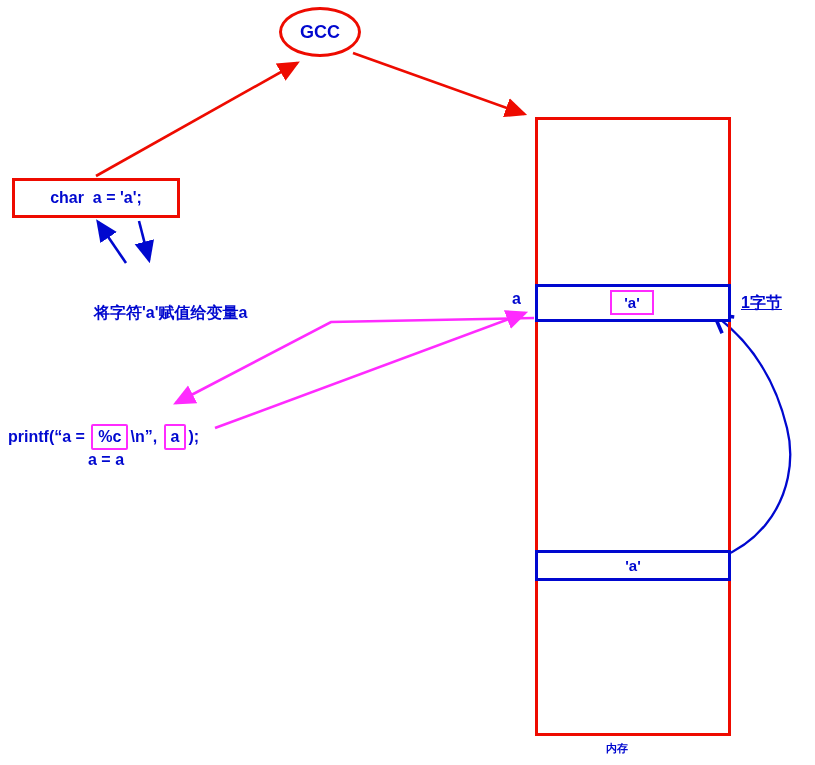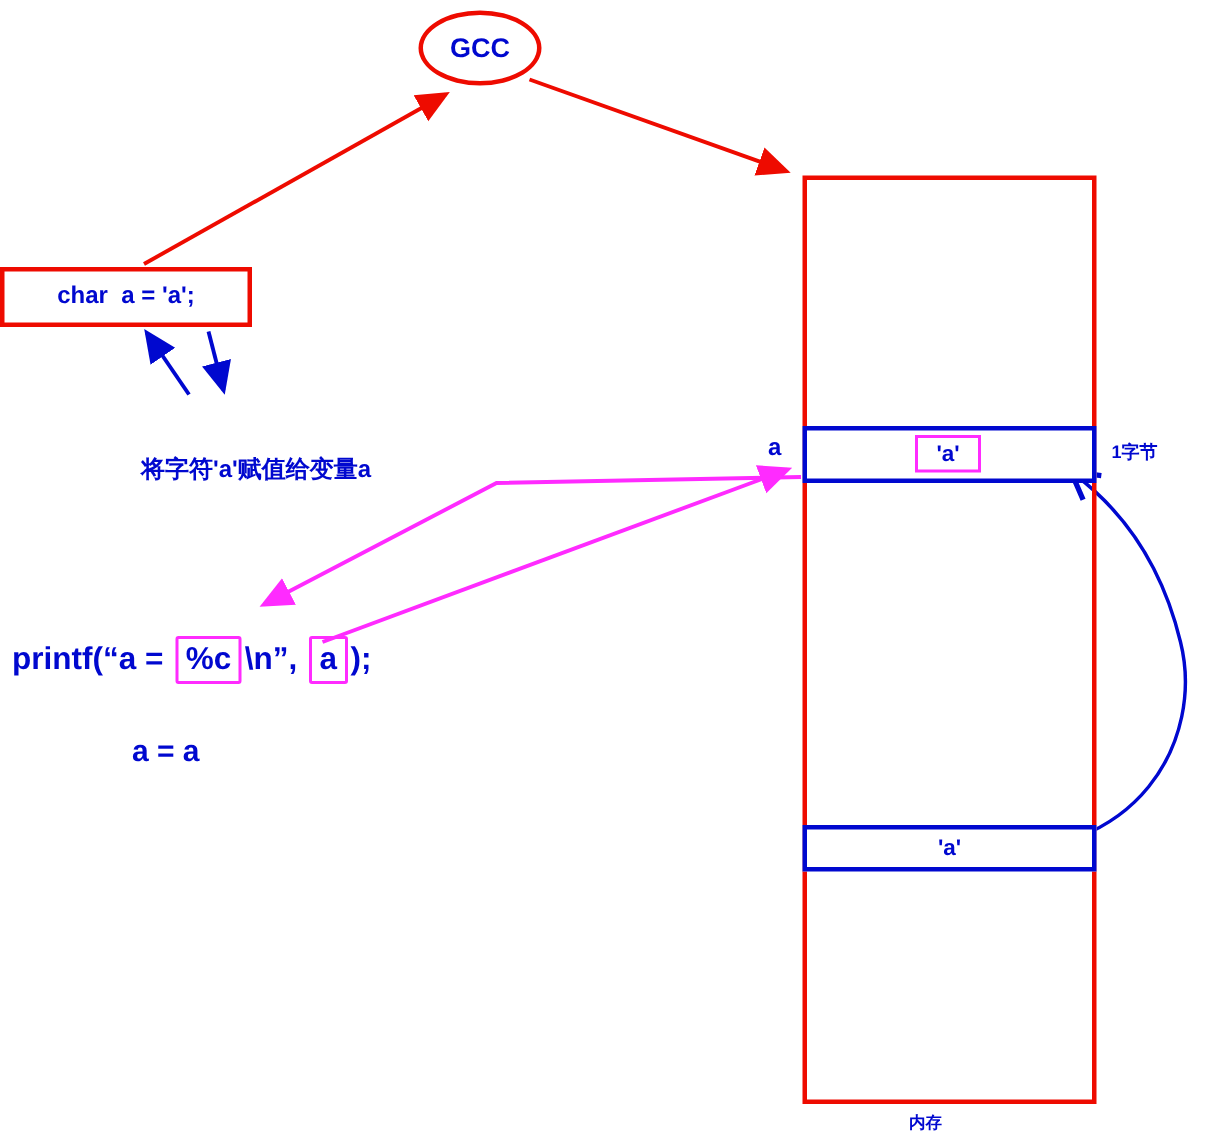--- a/index.html
+++ b/index.html
@@ -10,21 +10,21 @@
   .abs{position:absolute;}
   .blue-text{color:#0008cf;font-weight:bold;white-space:pre;}
   svg.overlay{position:absolute;left:0;top:0;pointer-events:none;}
 
   .gcc{
     left:279px;top:7px;width:82px;height:50px;box-sizing:border-box;
     border:3px solid #ee0b00;border-radius:50%;
     display:flex;align-items:center;justify-content:center;font-size:18px;
   }
   .code-box{
-    left:0;top:178px;width:168px;height:40px;box-sizing:border-box;
+    left:12px;top:178px;width:168px;height:40px;box-sizing:border-box;
     border:3px solid #ee0b00;
     display:flex;align-items:center;justify-content:center;font-size:16px;
   }
   .assign-note{left:94px;top:275px;font-size:16px;margin-top:28px;}
 
   .memory-box{
     left:535px;top:117px;width:196px;height:619px;box-sizing:border-box;
     border:3px solid #ee0b00;
   }
   .mem-row-a{
@@ -35,31 +35,31 @@
     position:absolute;left:72px;top:3px;width:44px;height:25px;box-sizing:border-box;
     border:2px solid #ff2bff;display:flex;align-items:center;justify-content:center;
     font-size:15px;
   }
   .mem-row-b{
     left:535px;top:550px;width:196px;height:31px;box-sizing:border-box;
     border:3px solid #0008cf;background:#fff;
     display:flex;align-items:center;justify-content:center;font-size:15px;
   }
   .var-label{left:512px;top:290px;font-size:16px;}
-  .byte-label{left:741px;top:293px;font-size:12px;}
+  .byte-label{left:741px;top:293px;font-size:16px;text-decoration:underline;}
   .mem-caption{left:606px;top:741px;font-size:11px;}
 
   .printf-line{
-    left:8px;top:424px;display:flex;align-items:center;font-size:21px;
+    left:8px;top:424px;display:flex;align-items:center;font-size:16px;
   }
   .m-box{
     border:2px solid #ff2bff;border-radius:2px;padding:2px 5px;margin:0 2px;
     display:inline-flex;align-items:center;justify-content:center;
   }
-  .printf-note{left:88px;top:490px;font-size:20px;}
+  .printf-note{left:88px;top:451px;font-size:16px;}
 </style>
 </head>
 <body>
 
 <div id="canvas">
 
   <svg class="overlay" width="815" height="765" viewBox="0 0 815 765">
     <defs>
       <marker id="mr" viewBox="0 0 10 10" refX="8.5" refY="5" markerWidth="8.5" markerHeight="8.5" orient="auto-start-reverse">
         <path d="M0,0.5 L10,5 L0,9.5 z" fill="#ee0b00"></path>

